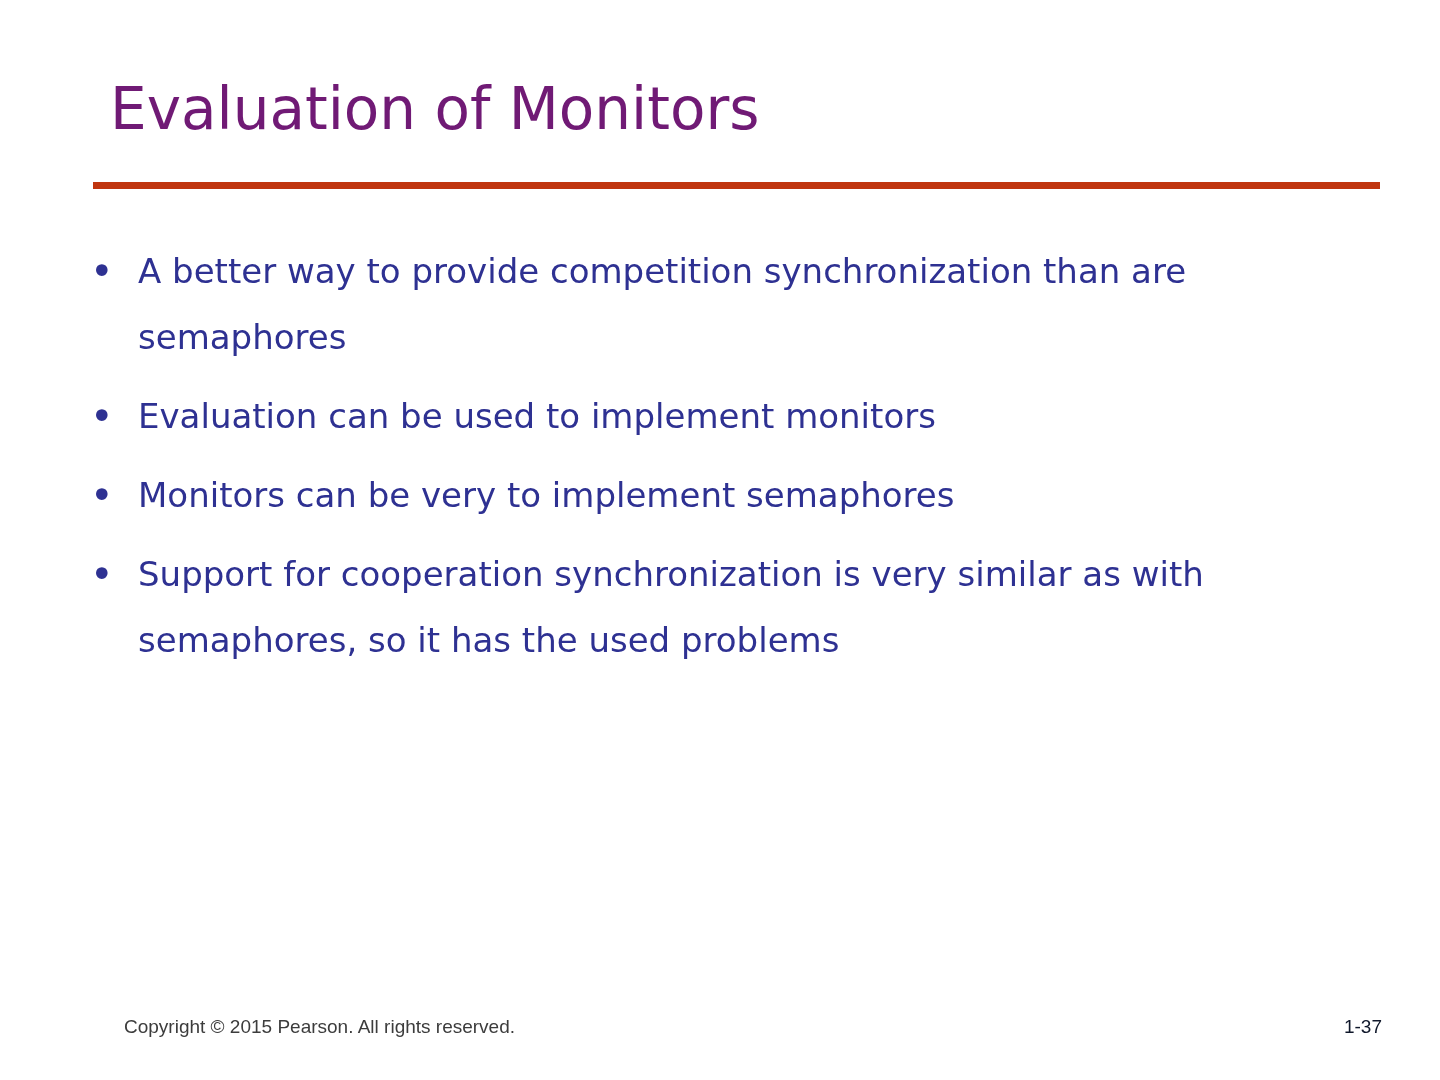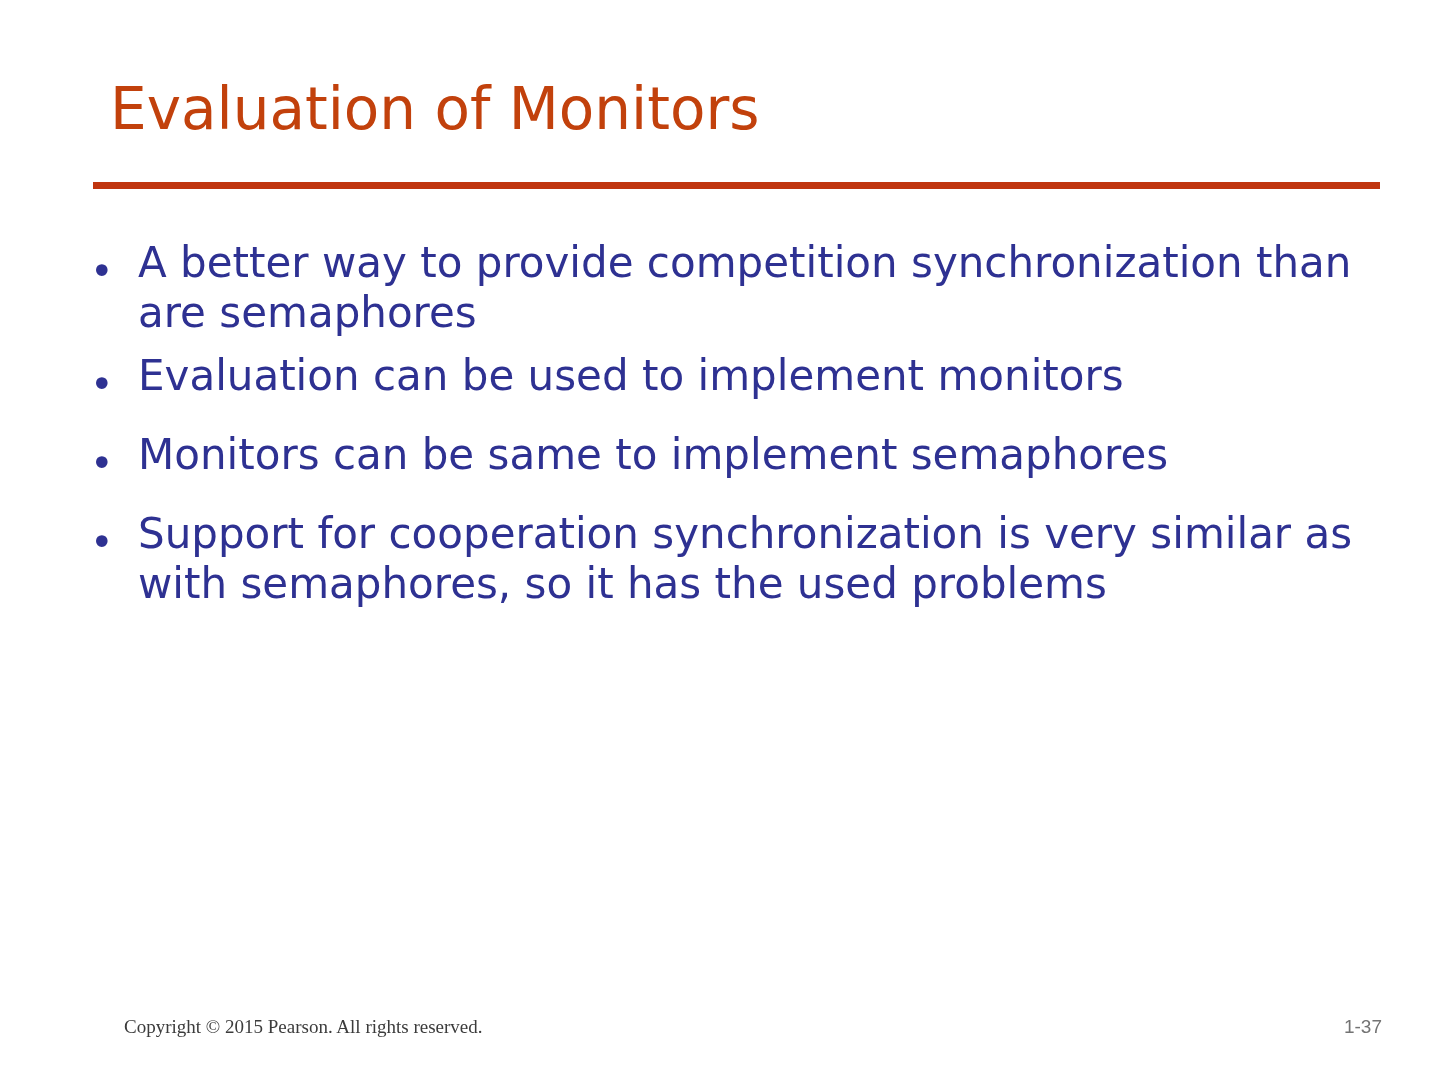--- a/index.html
+++ b/index.html
@@ -18,21 +18,21 @@
     width: 1440px;
     height: 1080px;
     box-sizing: border-box;
   }
   .slide-title {
     position: absolute;
     left: 110px;
     top: 75px;
     font-size: 58px;
     font-weight: 400;
-    color: #c2410c;
+    color: #701a75;
     letter-spacing: 0px;
     white-space: nowrap;
   }
   .title-rule {
     position: absolute;
     left: 93px;
     top: 182px;
     width: 1287px;
     height: 7px;
     background: #c0350f;
@@ -53,38 +53,38 @@
     width: 58px;
     font-size: 40px;
     line-height: 66px;
     color: #2e3192;
     text-align: left;
     padding-left: 10px;
     box-sizing: border-box;
   }
   .bullet-text {
     flex: 1 1 auto;
-    font-size: 42px;
-    line-height: 50px;
+    font-size: 34px;
+    line-height: 66px;
     color: #2e3192;
   }
   .footer-copyright {
     position: absolute;
     left: 124px;
     bottom: 42px;
     font-size: 19px;
     color: #3c3c3c;
-    font-family: Liberation Serif, serif;
+    font-family: Liberation Sans, sans-serif;
   }
   .footer-pagenum {
     position: absolute;
     right: 58px;
     bottom: 42px;
     font-size: 19px;
-    color: #737373;
+    color: #0f172a;
     font-family: "Liberation Sans", sans-serif;
   }
 </style>
 </head>
 <body>
 
 <div class="slide">
 
   <div class="slide-title">Evaluation of Monitors</div>
 
@@ -97,21 +97,21 @@
       <div class="bullet-text">A better way to provide competition synchronization than are semaphores</div>
     </div>
 
     <div class="bullet-item">
       <div class="bullet-dot">•</div>
       <div class="bullet-text">Evaluation can be used to implement monitors</div>
     </div>
 
     <div class="bullet-item">
       <div class="bullet-dot">•</div>
-      <div class="bullet-text">Monitors can be same to implement semaphores</div>
+      <div class="bullet-text">Monitors can be very to implement semaphores</div>
     </div>
 
     <div class="bullet-item">
       <div class="bullet-dot">•</div>
       <div class="bullet-text">Support for cooperation synchronization is very similar as with semaphores, so it has the used problems</div>
     </div>
 
   </div>
 
   <div class="footer-copyright">Copyright © 2015 Pearson. All rights reserved.</div>

